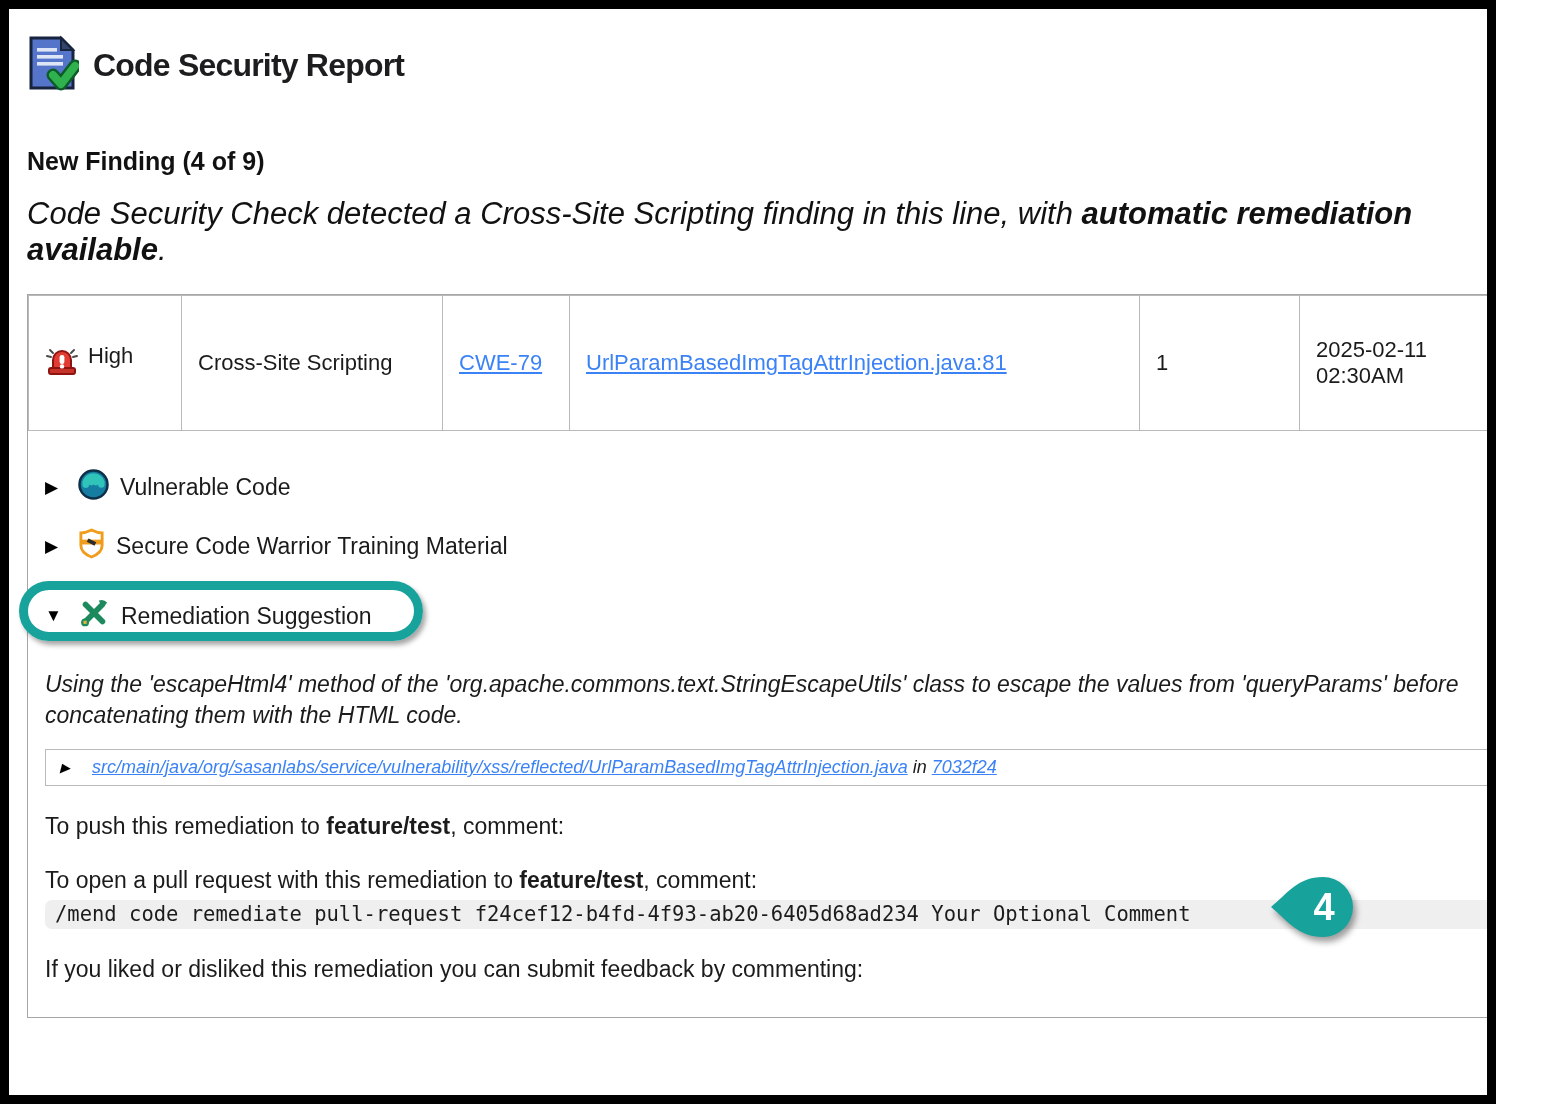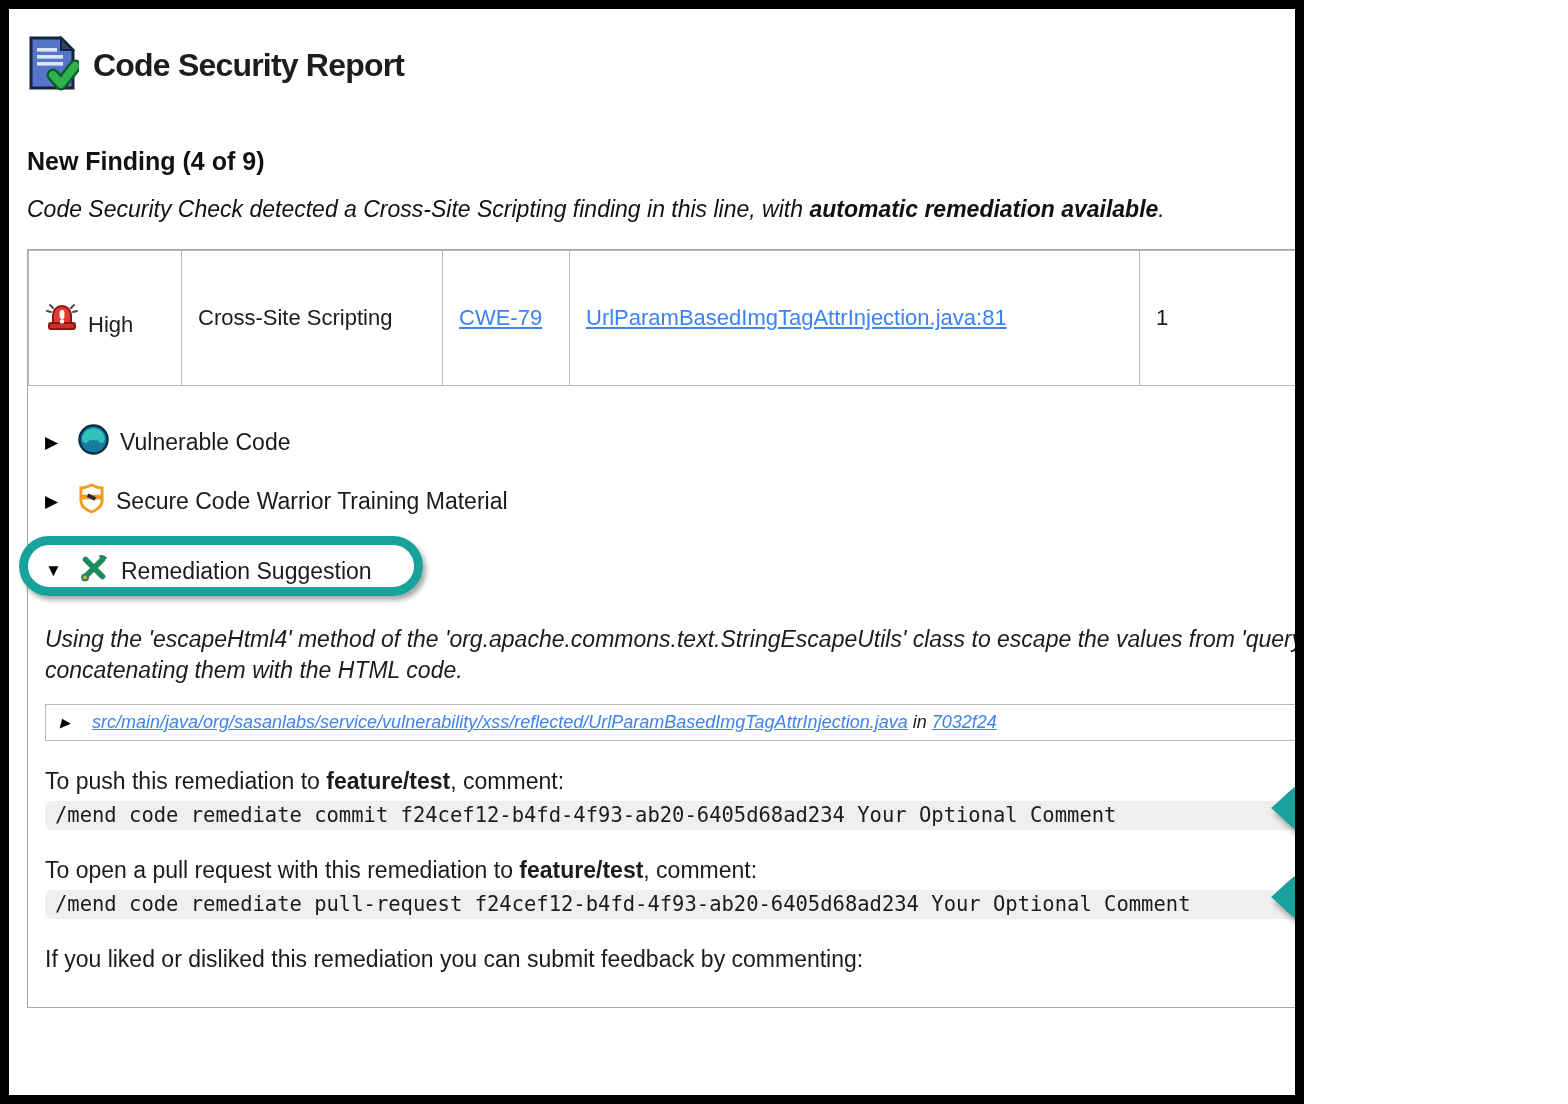--- a/index.html
+++ b/index.html
@@ -1,42 +1,42 @@
 <!DOCTYPE html>
 <html><head>
 <meta charset="utf-8">
 <style>
   * { box-sizing: border-box; margin: 0; padding: 0; }
   html,body { background:#fff; }
   body { font-family: "Liberation Sans", sans-serif; color:#1b1b1b; }
   .frame {
-    width:1304px; height:1104px; border:9px solid #000; background:#fff;
+    width:1496px; height:1104px; border:9px solid #000; background:#fff;
     padding:20px 24px 0 18px; position:relative; overflow:hidden;
   }
   
   .report-header { display:flex; align-items:center; gap:14px; margin-top:6px; }
   .report-header h1 { font-size:32px; font-weight:700; letter-spacing:-0.8px; color:#1d1d1f; }
   .h2 { margin-top:52px; font-size:25px; font-weight:700; color:#111; }
-  .intro { margin-top:20px; font-size:23px; font-style:italic; color:#111; }
+  .intro { margin-top:20px; font-size:31px; font-style:italic; color:#111; }
   .intro b { font-weight:700; }
 
   
   .content-box { margin-top:26px; width:1517px; border:1px solid #a6a6a6; background:#fff; }
 
   
   table { border-collapse:collapse; width:100%; table-layout:fixed; }
   th, td { border:1px solid #b9b9b9; text-align:left; vertical-align:middle; padding:14px 16px; font-size:22px; }
   th { color:#757575; font-weight:700; height:144px; }
   td { height:135px; color:#1b1b1b; }
   .col-severity { width:153px; } .col-vuln { width:261px; } .col-cwe { width:127px; }
   .col-file { width:570px; } .col-flows { width:160px; } .col-detected { width:244px; }
   .th-block { display:block; max-width:160px; }
   .th-flows  { display:block; max-width:92px; }
   .cell-detected span { display:block; max-width:140px; }
-  .severity-cell { display:flex; align-items:flex-end; gap:9px; }
+  .severity-cell { display:flex; align-items:flex-start; gap:9px; }
   a { color:#3b82f6; }
 
   
   .inner { padding:0 17px 34px 17px; position:relative; }
   .section-row { display:flex; align-items:center; gap:11px; font-size:23px; margin-top:38px; width:max-content; cursor:pointer; }
   .section-row + .section-row { margin-top:22px; }
   .tri { font-size:17px; color:#000; width:22px; display:inline-block; }
   .annotated-wrap { position:relative; width:max-content; margin-top:20px; }
   .annotated-wrap .section-row { margin-top:0; padding:12px 0; }
   .oval {
@@ -177,27 +177,20 @@
       <div class="file-row">
         <span class="tri">▶</span>
         <span>
           <a href="#">src/main/java/org/sasanlabs/service/vulnerability/xss/reflected/UrlParamBasedImgTagAttrInjection.java</a>
           <span>in</span>
           <a href="#">7032f24</a>
         </span>
       </div>
 
       <div class="instr"><span>To push this remediation to </span><b>feature/test</b><span>, comment:</span></div>
-      <div class="code-wrap">
-        <div class="code-block">/mend code remediate commit f24cef12-b4fd-4f93-ab20-6405d68ad234 Your Optional Comment</div>
-        <svg class="callout" viewBox="0 0 92 66">
-          <path d="M3 33 C 20 19, 30 3, 55 3 A 30 30 0 1 1 55 63 C 30 63, 20 47, 3 33 Z" fill="#17a29c"></path>
-          <text x="56" y="46" text-anchor="middle">3</text>
-        </svg>
-      </div>
 
       <div class="instr"><span>To open a pull request with this remediation to </span><b>feature/test</b><span>, comment:</span></div>
       <div class="code-wrap">
         <div class="code-block">/mend code remediate pull-request f24cef12-b4fd-4f93-ab20-6405d68ad234 Your Optional Comment</div>
         <svg class="callout" viewBox="0 0 92 66">
           <path d="M3 33 C 20 19, 30 3, 55 3 A 30 30 0 1 1 55 63 C 30 63, 20 47, 3 33 Z" fill="#17a29c"></path>
           <text x="56" y="46" text-anchor="middle">4</text>
         </svg>
       </div>
 

